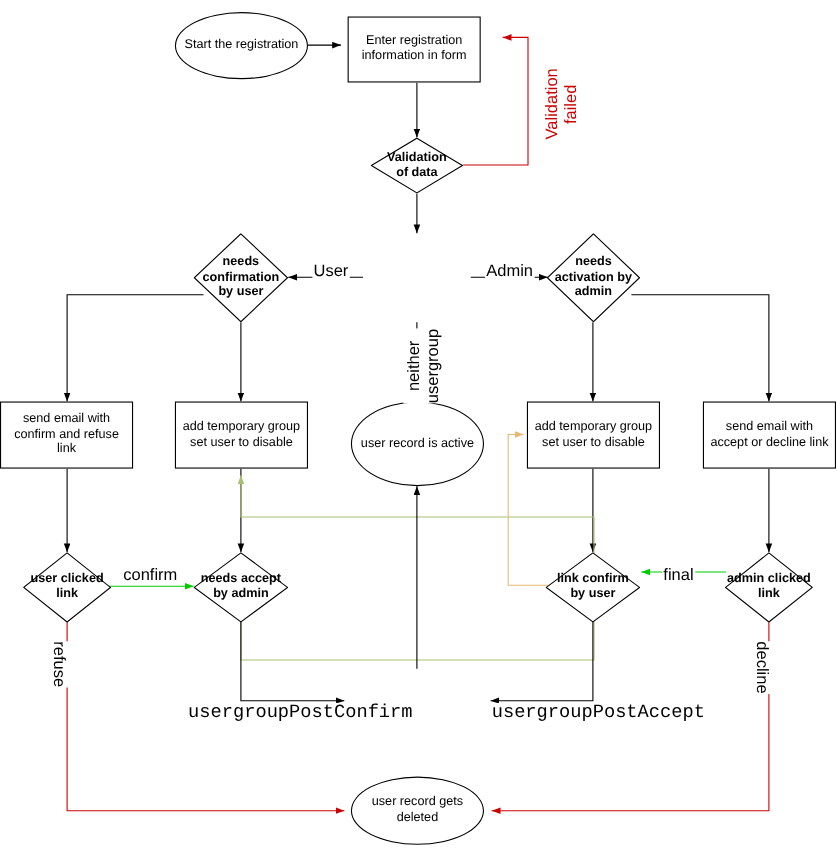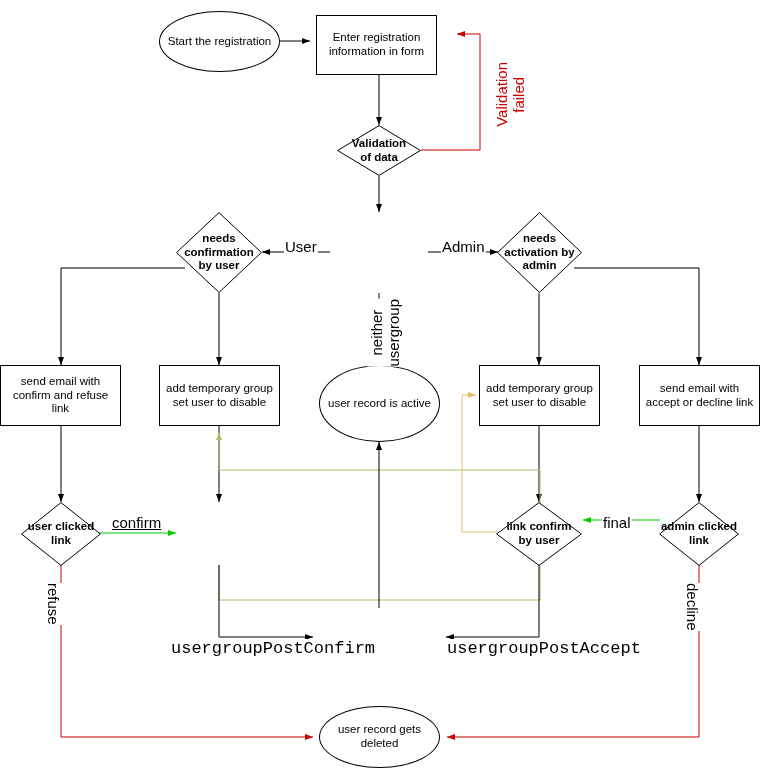--- a/index.html
+++ b/index.html
@@ -232,20 +232,27 @@
   </div>
 
   <div class="diamond-wrap" style="left:21px; top:502px; width:80px; height:64px;">
     <svg class="diamond-shape" viewBox="0 0 80 64" preserveAspectRatio="none">
       <polygon points="40,0.6 79.4,32 40,63.4 0.6,32" fill="#ffffff" stroke="#000000" stroke-width="1"></polygon>
     </svg>
     <div class="diamond-label">user clicked
 link</div>
   </div>
 
+  <div class="diamond-wrap" style="left:176px; top:502px; width:86px; height:64px;">
+    <svg class="diamond-shape" viewBox="0 0 86 64" preserveAspectRatio="none">
+      <polygon points="43,0.6 85.4,32 43,63.4 0.6,32" fill="#ffffff" stroke="#000000" stroke-width="1"></polygon>
+    </svg>
+    <div class="diamond-label">needs accept
+by admin</div>
+  </div>
 
   <div class="diamond-wrap" style="left:496px; top:502px; width:86px; height:64px;">
     <svg class="diamond-shape" viewBox="0 0 86 64" preserveAspectRatio="none">
       <polygon points="43,0.6 85.4,32 43,63.4 0.6,32" fill="#ffffff" stroke="#000000" stroke-width="1"></polygon>
     </svg>
     <div class="diamond-label">link confirm
 by user</div>
   </div>
 
   <div class="diamond-wrap" style="left:659px; top:502px; width:80px; height:64px;">
@@ -265,21 +272,21 @@
   <div class="edge-label vert-up" style="left:492px; top:62px; color:#cc0000; text-align:center; line-height:1.15;">Validation
 failed</div>
 
   <div class="edge-label" style="left:284px; top:238px;">User</div>
 
   <div class="edge-label" style="left:441px; top:238px;">Admin</div>
 
   <div class="edge-label vert-up" style="left:367px; top:299px; text-align:center; line-height:1.15;">neither
 usergroup</div>
 
-  <div class="edge-label" style="left:111px; top:514px;text-decoration:underline;">confirm</div>
+  <div class="edge-label" style="left:111px; top:514px;">confirm</div>
 
   <div class="edge-label" style="left:602px; top:514px;">final</div>
 
   <div class="edge-label vert" style="left:44px; top:583px;">refuse</div>
 
   <div class="edge-label vert" style="left:683px; top:583px;">decline</div>
 
   <div class="edge-label mono" style="left:170px; top:639px;">usergroupPostConfirm</div>
 
   <div class="edge-label mono" style="left:446px; top:639px;">usergroupPostAccept</div>

